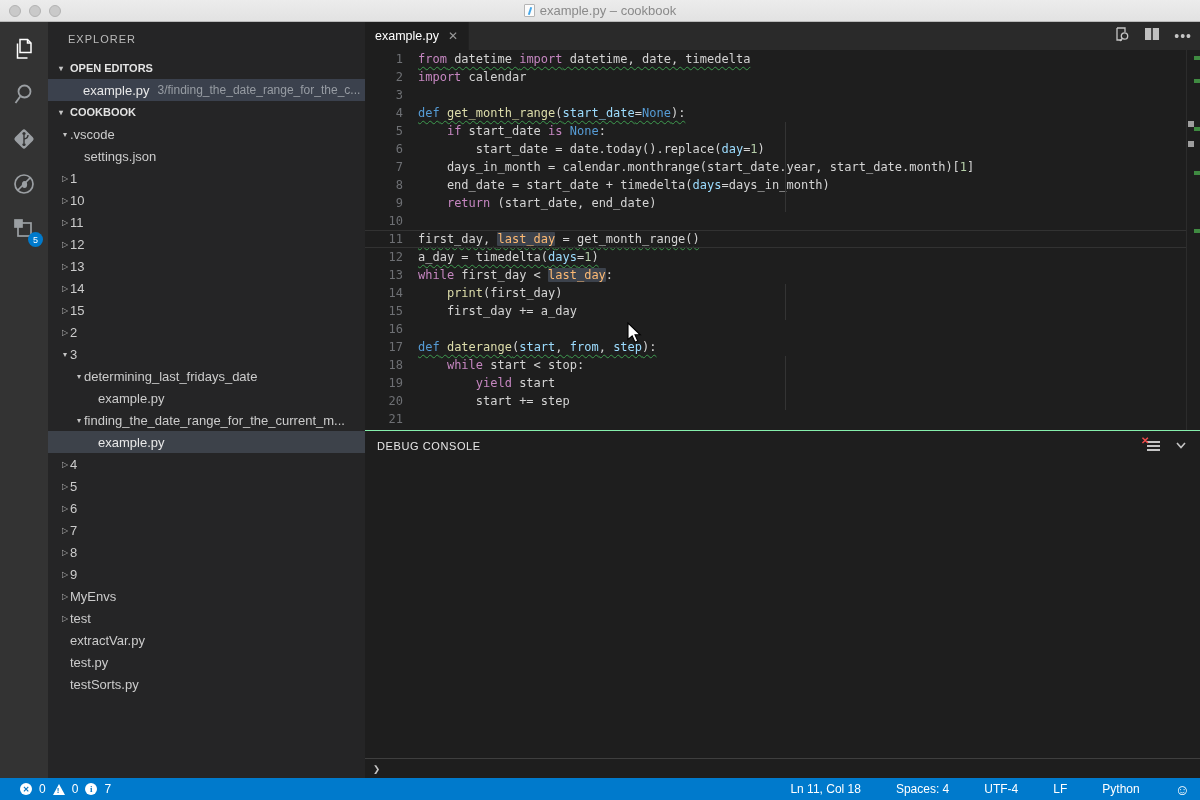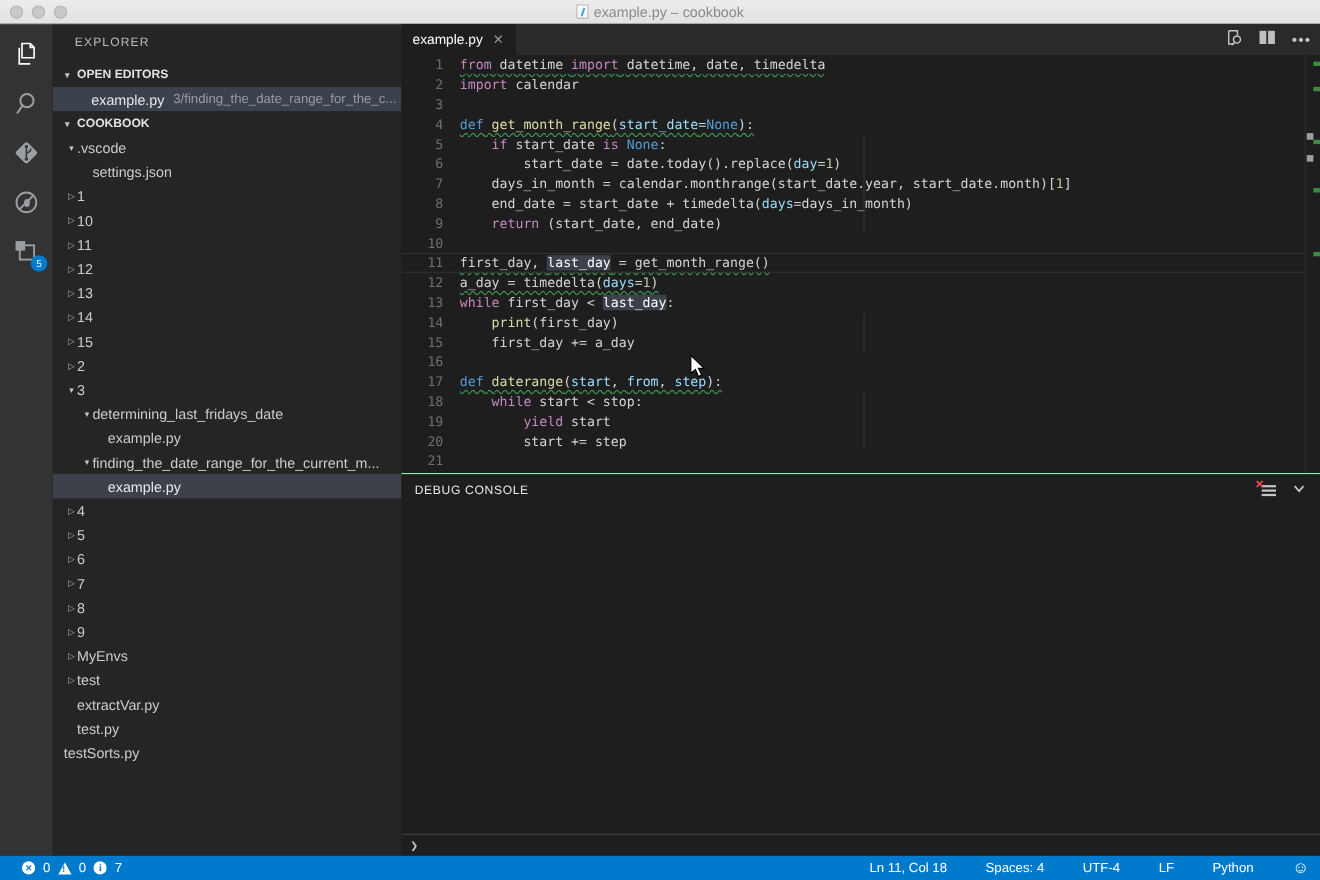--- a/index.html
+++ b/index.html
@@ -59,21 +59,21 @@
             font-family:"DejaVu Sans Mono", monospace; font-size:12px; }
   .line { height:18px; line-height:18px; display:flex; position:relative; white-space:pre; }
   .gutter { width:46px; flex:0 0 46px; text-align:right; padding-right:8px; color:#6e7074; }
   .ltext { margin-left:7px; }
   .line.cur::after { content:''; position:absolute; left:0; right:14px; top:0; bottom:0;
                      border-top:1px solid #323232; border-bottom:1px solid #323232; pointer-events:none; }
   .sq .ltext { text-decoration:underline; text-decoration-style:wavy; text-decoration-color:#3e9b4f;
                text-decoration-thickness:1px; text-underline-offset:3px; }
   .c-kw { color:#c586c0; } .c-def { color:#569cd6; } .c-fn { color:#dcdcaa; }
   .c-param { color:#9cdcfe; } .c-num { color:#b5cea8; } .c-p { color:#d4d4d4; }
-  .c-hl { color:#ffffff; background:#3c424c; border-radius:1px; }
+  .c-hl { color:#fdba74; background:#3c424c; border-radius:1px; }
   .indent-guide { position:absolute; width:1px; background:#343434; left:420px; }
   .ruler { position:absolute; top:0; right:0; width:14px; bottom:0; border-left:1px solid #2c2c2c; }
   .mark { position:absolute; }
 
   
   .panel { flex:1 1 auto; border-top:1px solid #86efac; display:flex; flex-direction:column; min-height:0; }
   .panel-header { height:30px; display:flex; align-items:center; padding:0 12px; flex:0 0 30px; }
   .panel-title { font-size:11px; color:#e7e7e7; letter-spacing:0.6px; cursor:pointer; }
   .panel-actions { margin-left:auto; display:flex; align-items:center; gap:14px; }
   .clear-ico { position:relative; width:15px; height:12px; cursor:pointer; }
@@ -291,21 +291,21 @@
             <span>test</span>
           </div>
           <div class="tree-row" style="padding-left: 12px;">
             <span class="twist-col"></span>
             <span>extractVar.py</span>
           </div>
           <div class="tree-row" style="padding-left: 12px;">
             <span class="twist-col"></span>
             <span>test.py</span>
           </div>
-          <div class="tree-row" style="">
+          <div class="tree-row" style="padding-left: 12px;">
             <span class="twist-col"></span>
             <span>testSorts.py</span>
           </div>
         </div>
     </div>
 
     <div class="editor-part">
       <div class="tabbar">
         <div class="tab">
           <span>example.py</span>

